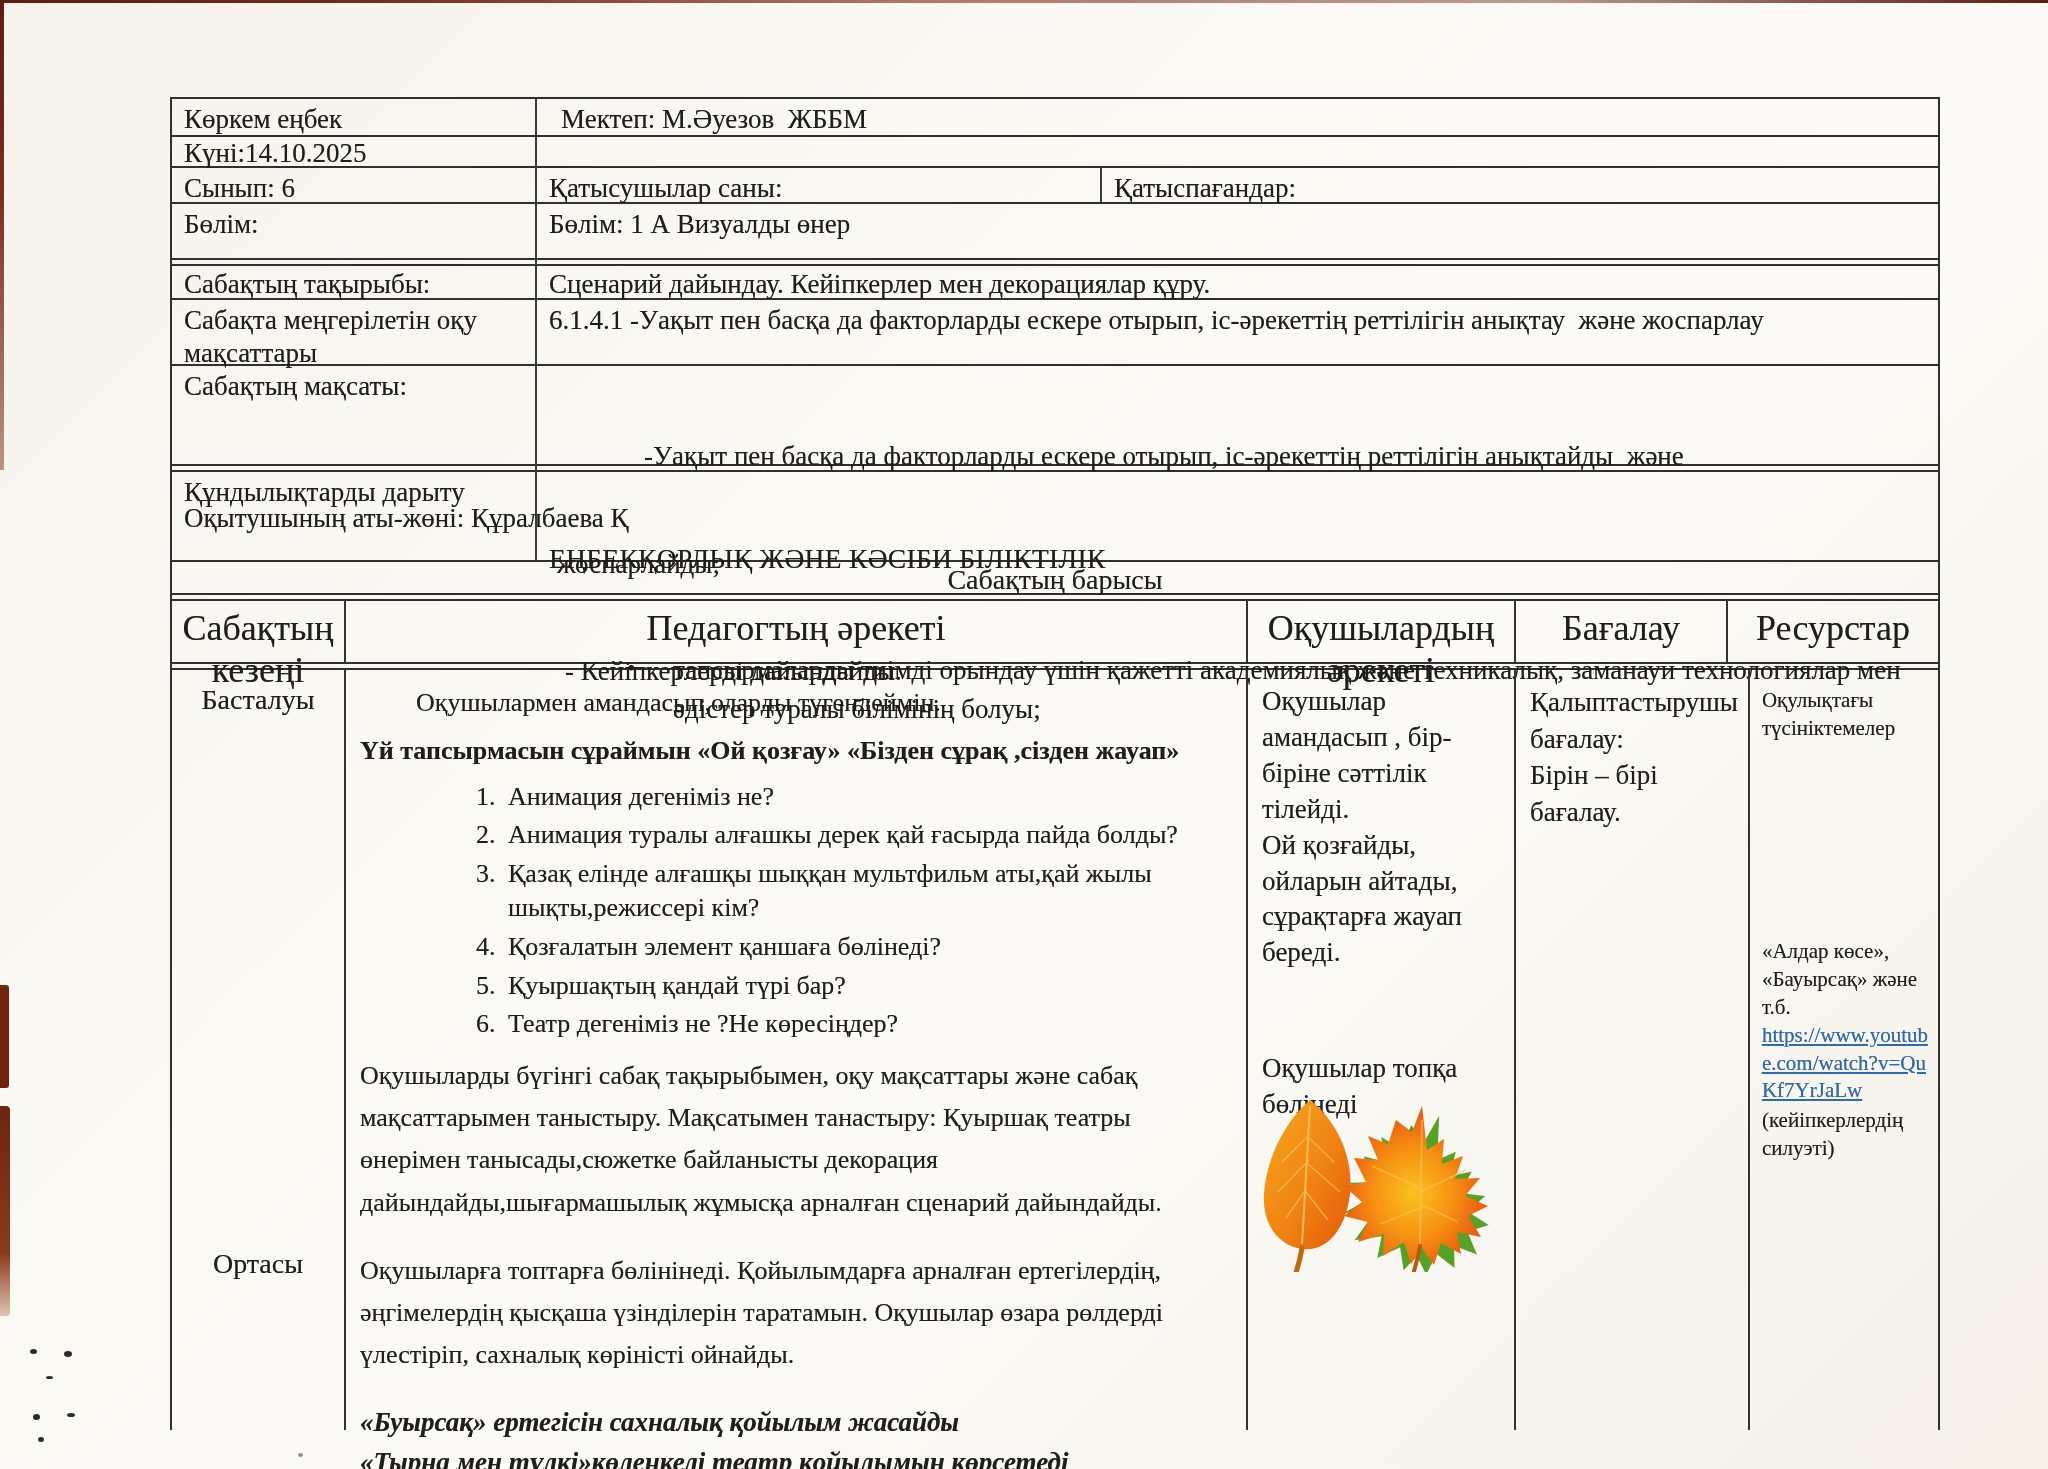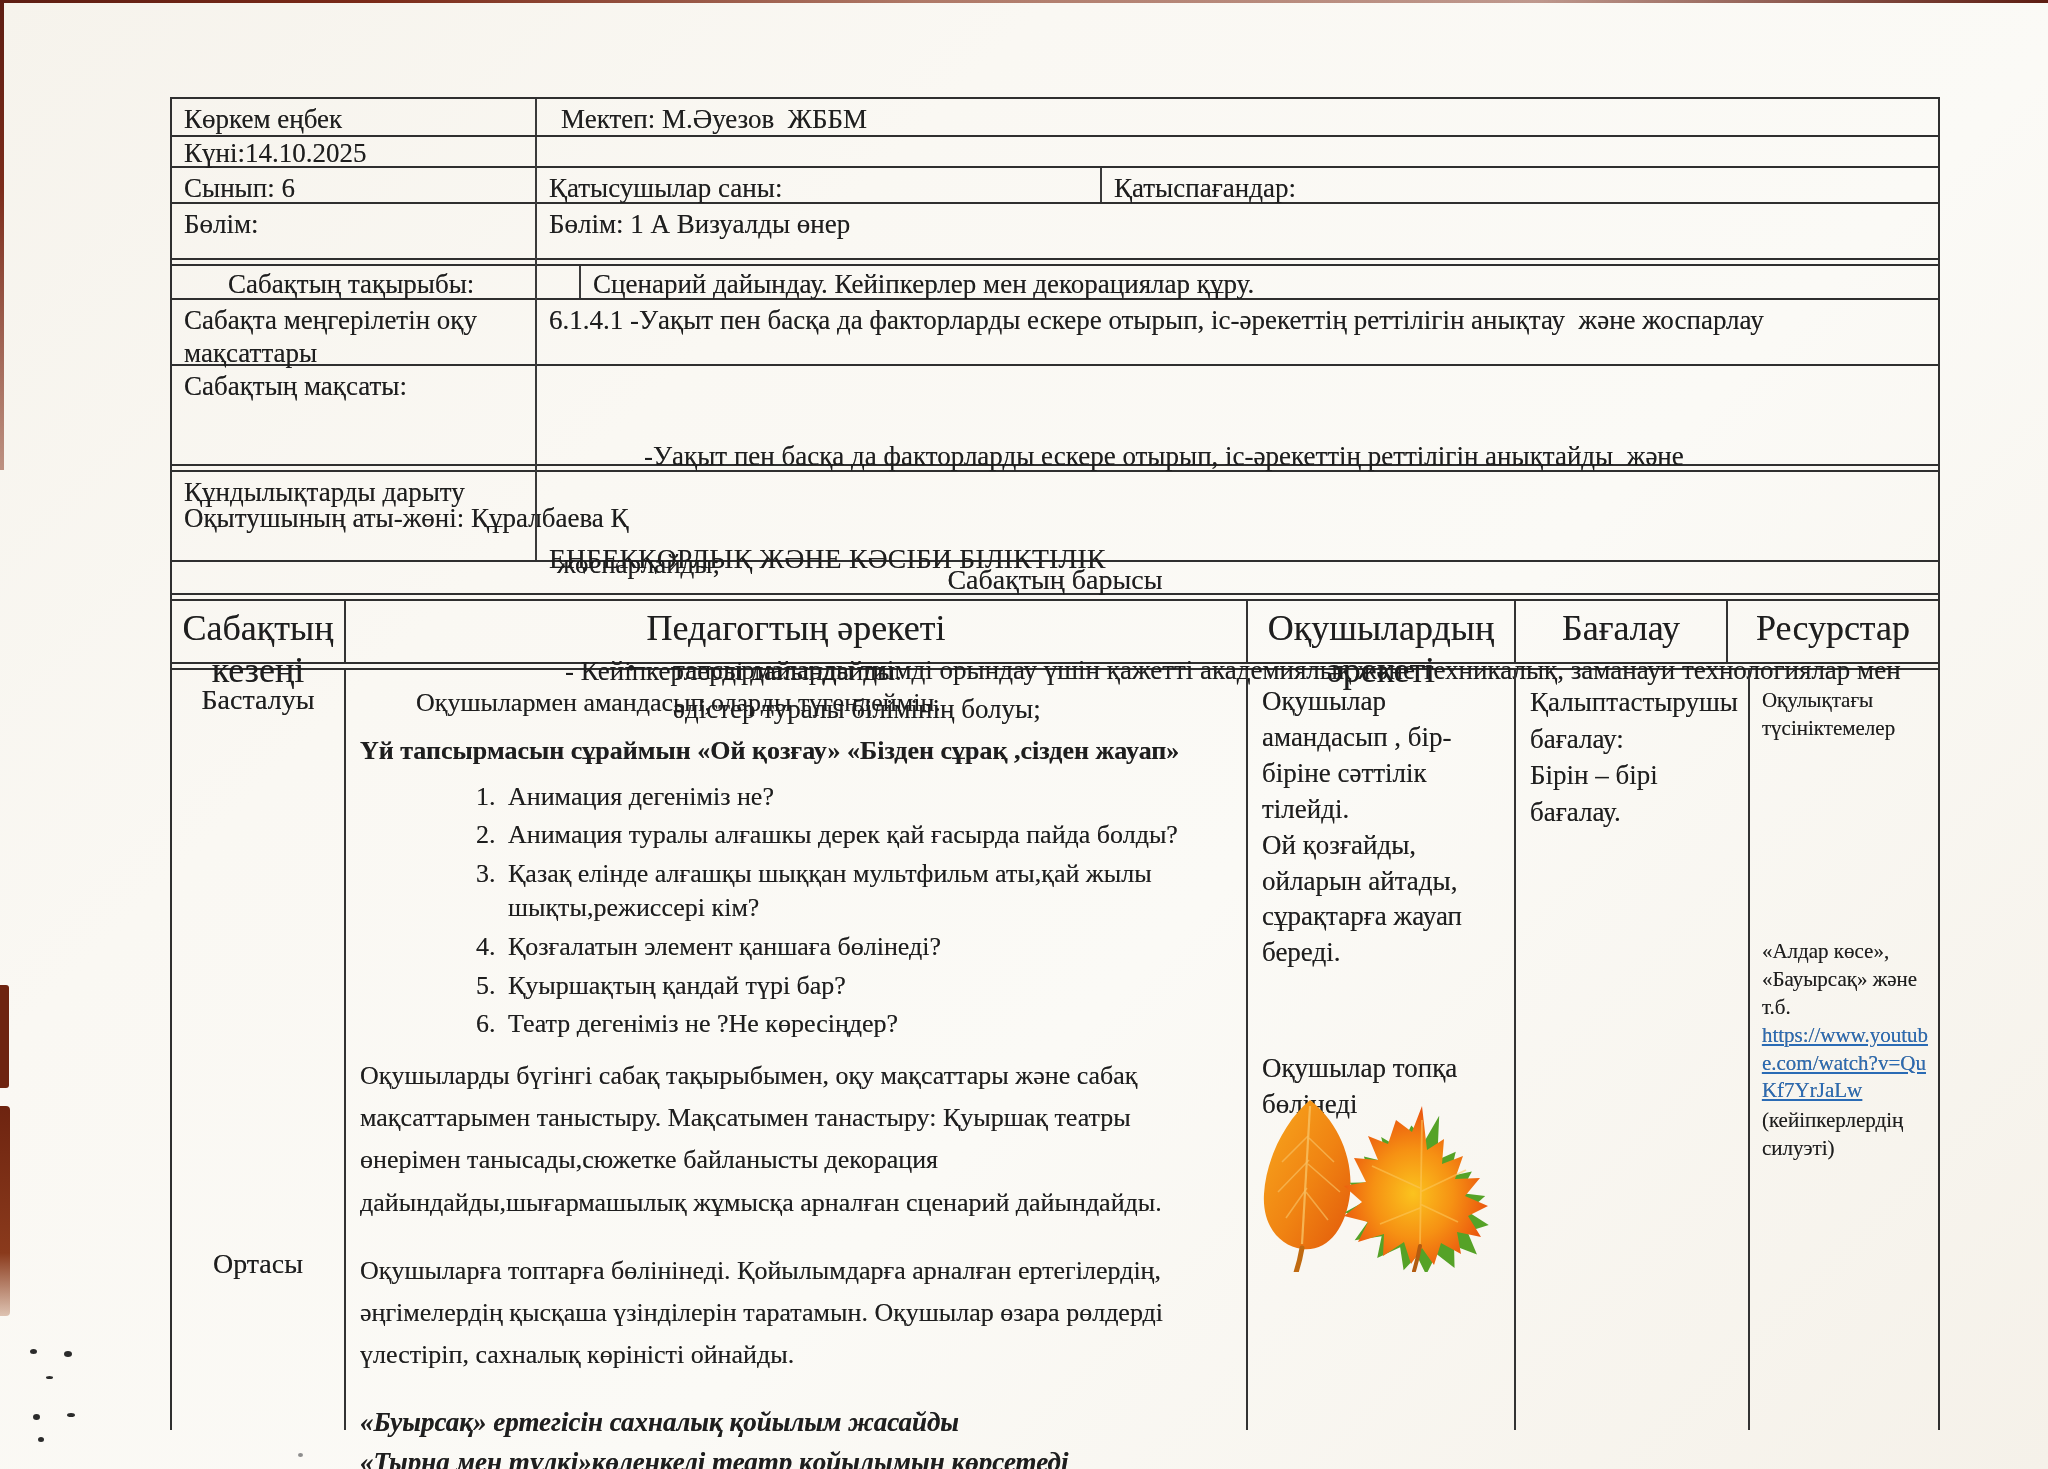--- a/index.html
+++ b/index.html
@@ -107,21 +107,21 @@
   <div class="row" style="height:36px;">
     <div class="cell lab">Сынып: 6</div>
     <div class="cell val2">Қатысушылар саны:</div>
     <div class="cell val">Қатыспағандар:</div>
   </div>
   <div class="row" style="height:56px;">
     <div class="cell lab">Бөлім:</div>
     <div class="cell val">Бөлім: 1 А Визуалды өнер</div>
   </div>
   <div class="gaprow"></div>
-  <div class="row" style="height:34px;padding-left:44px;">
+  <div class="row" style="height:34px;">
     <div class="cell lab" style="padding-top:2px;">Сабақтың тақырыбы:</div>
     <div class="cell val" style="padding-top:2px;">Сценарий дайындау. Кейіпкерлер мен декорациялар құру.</div>
   </div>
   <div class="row" style="height:66px;">
     <div class="cell lab">Сабақта меңгерілетін оқу мақсаттары</div>
     <div class="cell val">6.1.4.1 -Уақыт пен басқа да факторларды ескере отырып, іс-әрекеттің реттілігін анықтау  және жоспарлау</div>
   </div>
   <div class="row goal" style="height:100px;">
     <div class="cell lab">Сабақтың мақсаты:</div>
     <div class="cell val">

